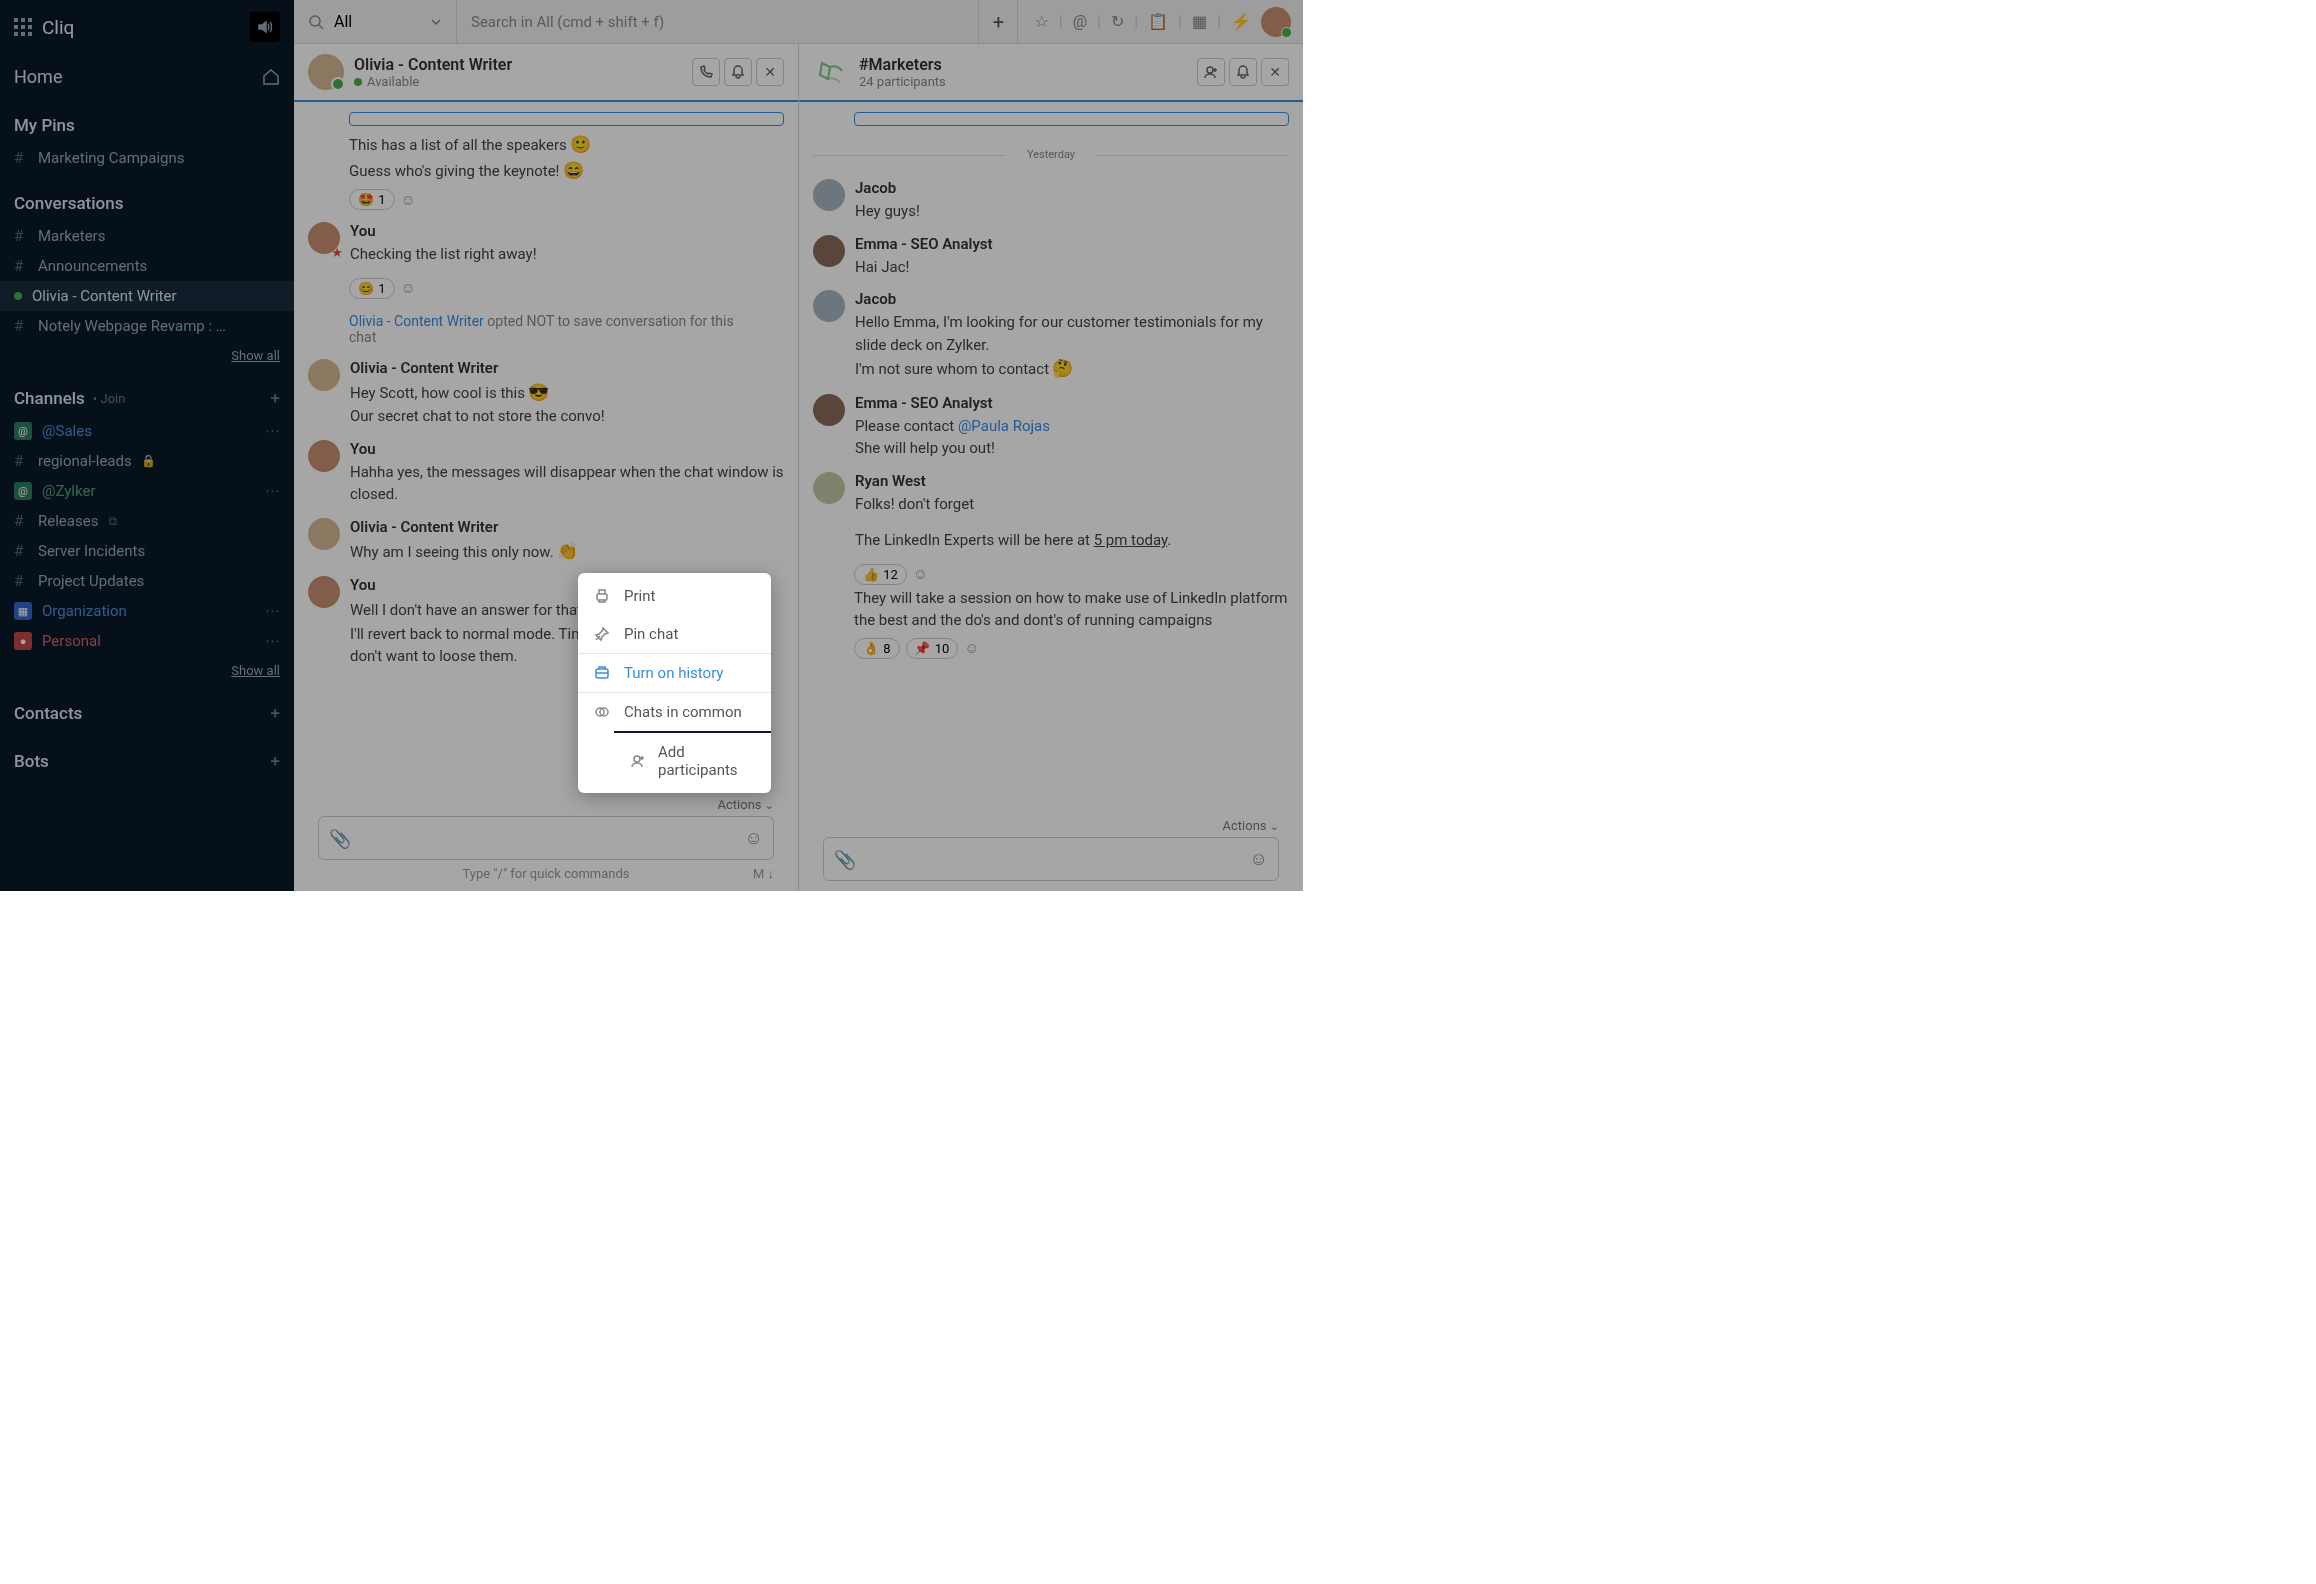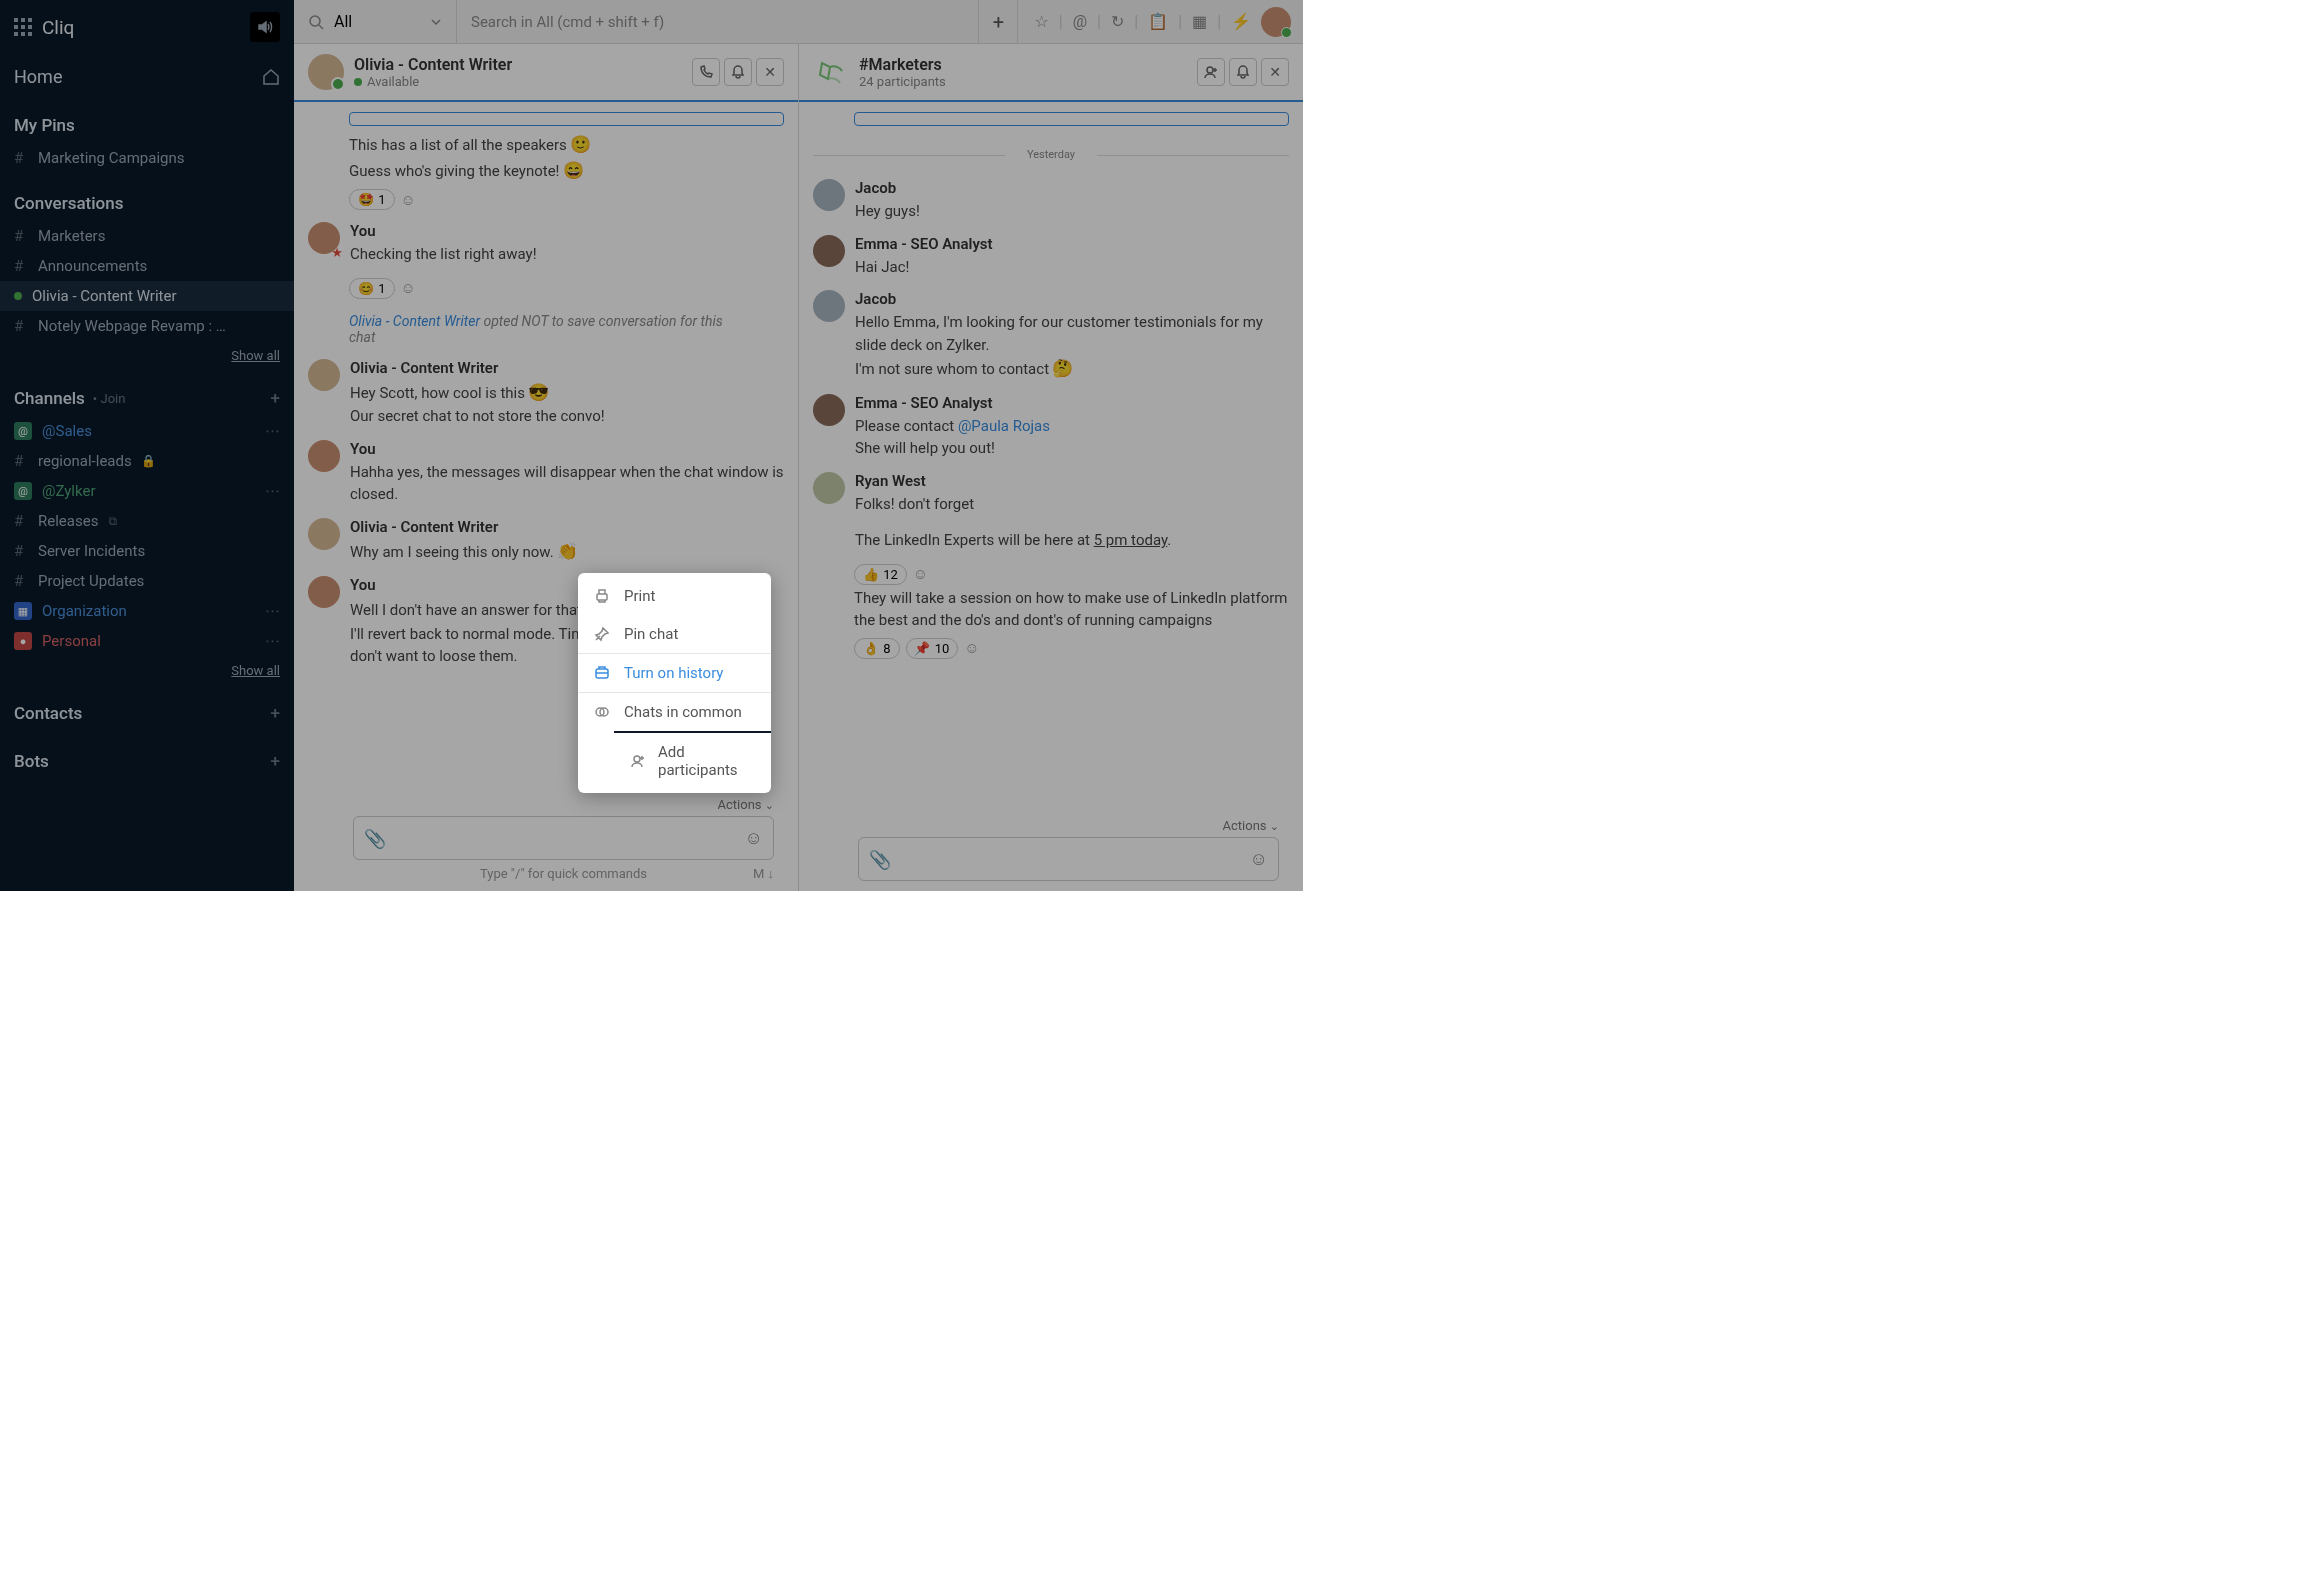--- a/index.html
+++ b/index.html
@@ -75,27 +75,27 @@
 .msg-text .mention { color: #3a8dde; }
 .msg-text .underline { text-decoration: underline; }
 .msg-indent { padding-left: 55px; margin-top: -4px; margin-bottom: 4px; }
 .reactions { display: flex; gap: 6px; padding-left: 55px; margin-top: 6px; margin-bottom: 6px; align-items: center; }
 .reaction-pill { border: 1px solid #ccc; border-radius: 12px; padding: 2px 8px; font-size: 13px; display: flex; align-items: center; gap: 4px; }
 .react-add { color: #999; font-size: 15px; }
 .date-sep { text-align: center; color: #888; font-size: 11px; padding: 12px 0; position: relative; }
 .date-sep::before, .date-sep::after { content: ''; position: absolute; top: 50%; width: 38%; height: 1px; background: #ddd; }
 .date-sep::before { left: 14px; }
 .date-sep::after { right: 14px; }
-.system-msg { text-align: left; padding: 8px 55px; color: #3a8dde; font-style: italic; font-size: 14px; }
+.system-msg { text-align: left; padding: 8px 55px; color: #3a8dde; font-size: 14px; }
 .system-msg .rest { color: #888; }
 .blue-box { border: 1px solid #3a8dde; border-radius: 4px; margin: 0 14px 10px 55px; height: 14px; }
 .blue-box-right { border: 1px solid #3a8dde; border-radius: 4px; margin: 0 14px 10px 55px; height: 14px; }
 
 
-.composer { padding: 10px 24px; margin-left: 35px; }
+.composer { padding: 10px 24px; }
 .actions-link { text-align: right; font-size: 13px; color: #777; padding-bottom: 4px; }
 .actions-link .chev { font-size: 11px; }
 .compose-box { border: 1px solid #ccc; border-radius: 6px; height: 44px; display: flex; align-items: center; padding: 0 10px; gap: 10px; }
 .compose-attach { color: #888; font-size: 18px; }
 .compose-emoji { color: #888; font-size: 18px; margin-left: auto; }
 .compose-hint { text-align: center; color: #999; font-size: 13px; padding-top: 6px; position: relative; }
 .compose-meta { position: absolute; right: 0; top: 6px; color: #999; font-size: 13px; }
 
 
 .context-menu { position: absolute; background: #fff; border-radius: 6px; box-shadow: 0 4px 20px rgba(0,0,0,0.3); width: 193px; z-index: 1000; padding: 4px 0; }

